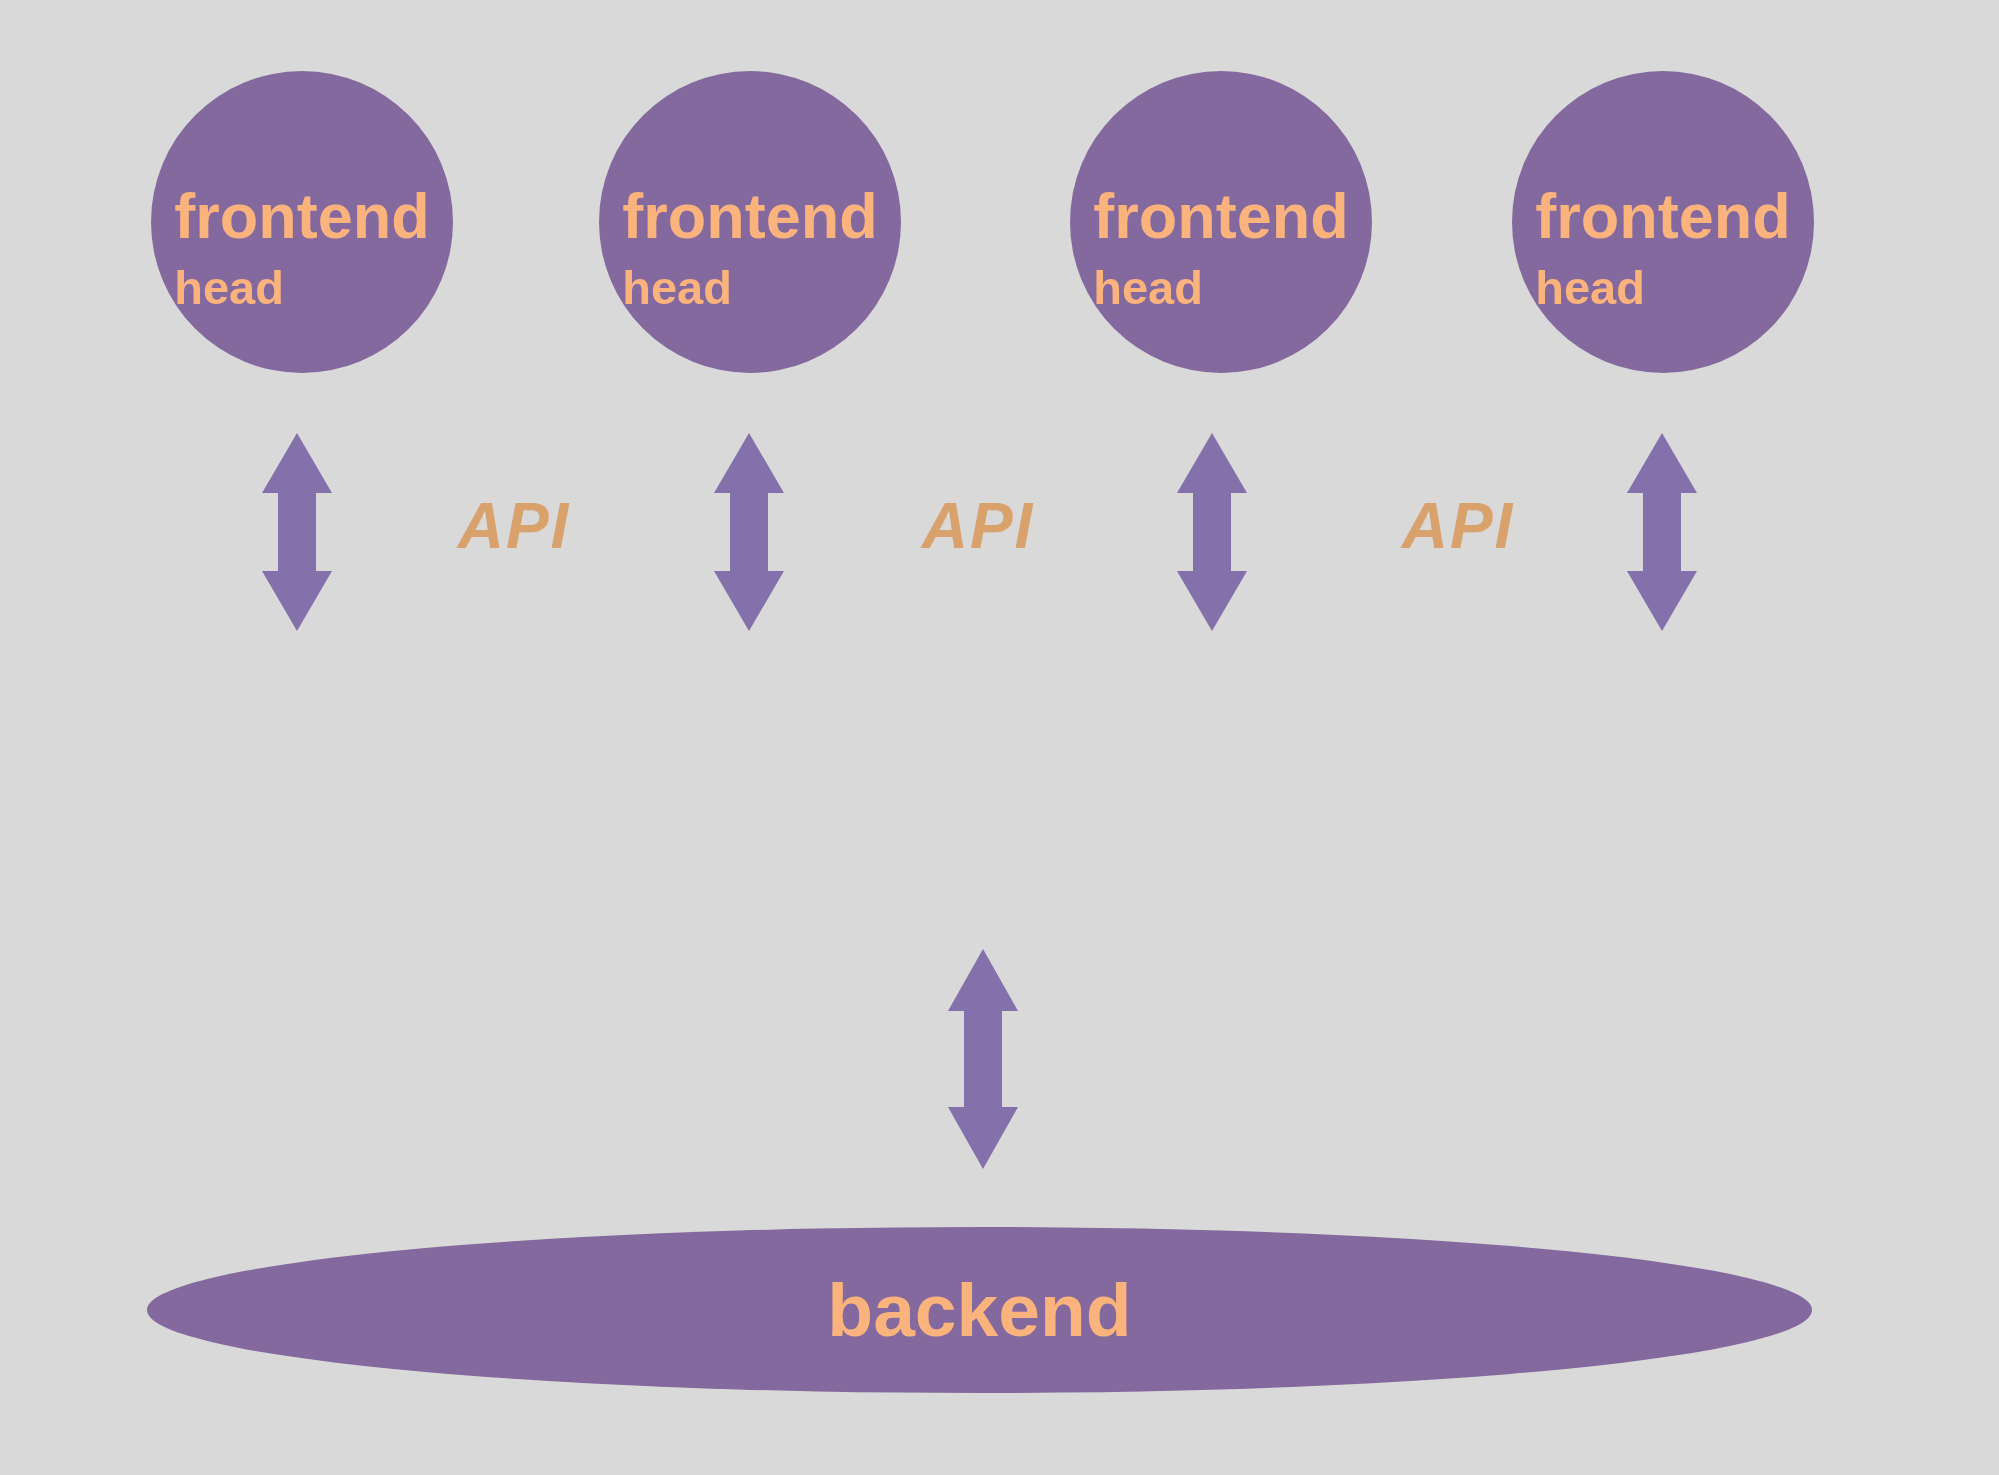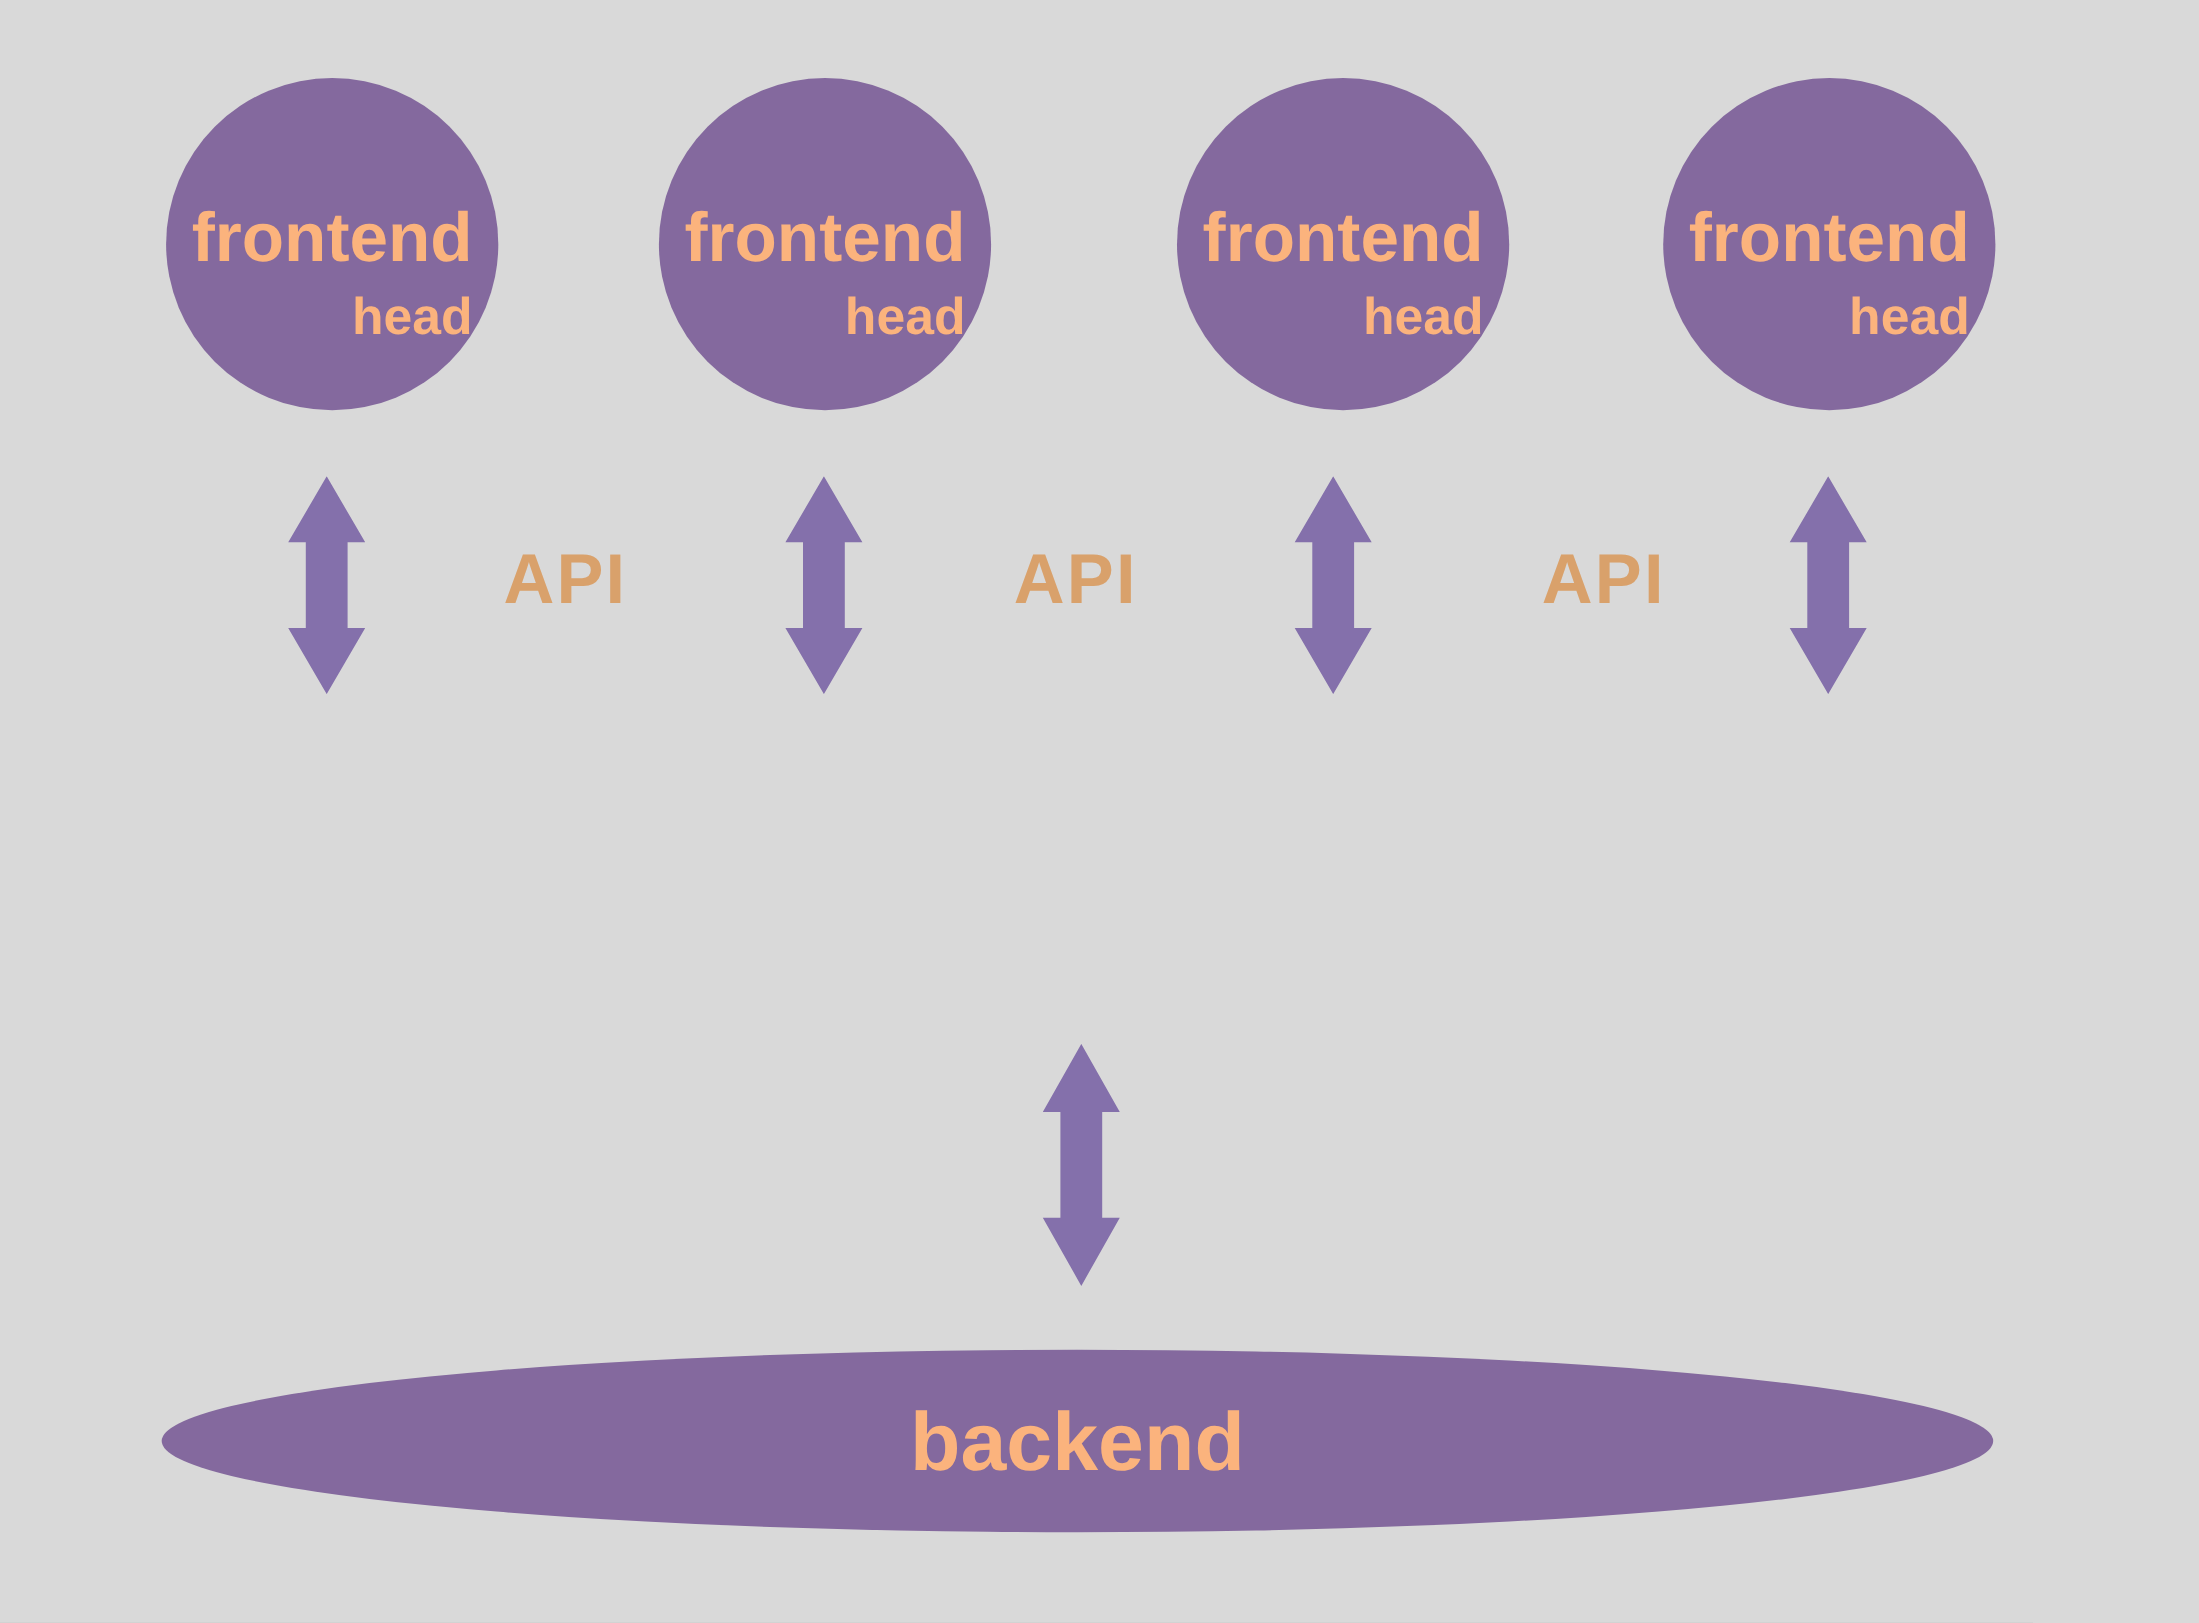--- a/index.html
+++ b/index.html
@@ -14,21 +14,21 @@
     background: var(--background, #D9D9D9);
     overflow: hidden;
   }
   .node { position: absolute; display: flex; flex-direction: column; align-items: center; justify-content: center; }
   .circle {
     width: 302px; height: 302px;
     border-radius: 50%;
     background: var(--shape, #84699E);
     top: 71px;
   }
-  .circle .inner { transform: translateY(26px); text-align: right; }
+  .circle .inner { transform: translateY(26px); text-align: left; }
   .circle-title {
     color: var(--node_label, #FBB37D);
     font-size: 63px; font-weight: bold; line-height: 1.0;
     letter-spacing: 0px;
   }
   .circle-sub {
     color: var(--node_label, #FBB37D);
     font-size: 47px; font-weight: bold; line-height: 1.0;
     margin-top: 16px;
   }
@@ -45,20 +45,21 @@
   .a4 { left: 1625px; top: 433px; }
   .a-mid { left: 947px; top: 949px; }
 
   .api {
     position: absolute;
     color: var(--api_label, #D9A16B);
     font-size: 64px; font-weight: bold;
     letter-spacing: 2px;
     transform: translate(-50%, -50%);
     line-height: 1;
+    font-style: italic;
   }
   .api1 { left: 514px;  top: 526px; }
   .api2 { left: 978px;  top: 526px; }
   .api3 { left: 1458px; top: 526px; }
 
   .ellipse {
     position: absolute;
     border-radius: 50%;
     background: var(--shape, #84699E);
     display: flex; align-items: center; justify-content: center;

